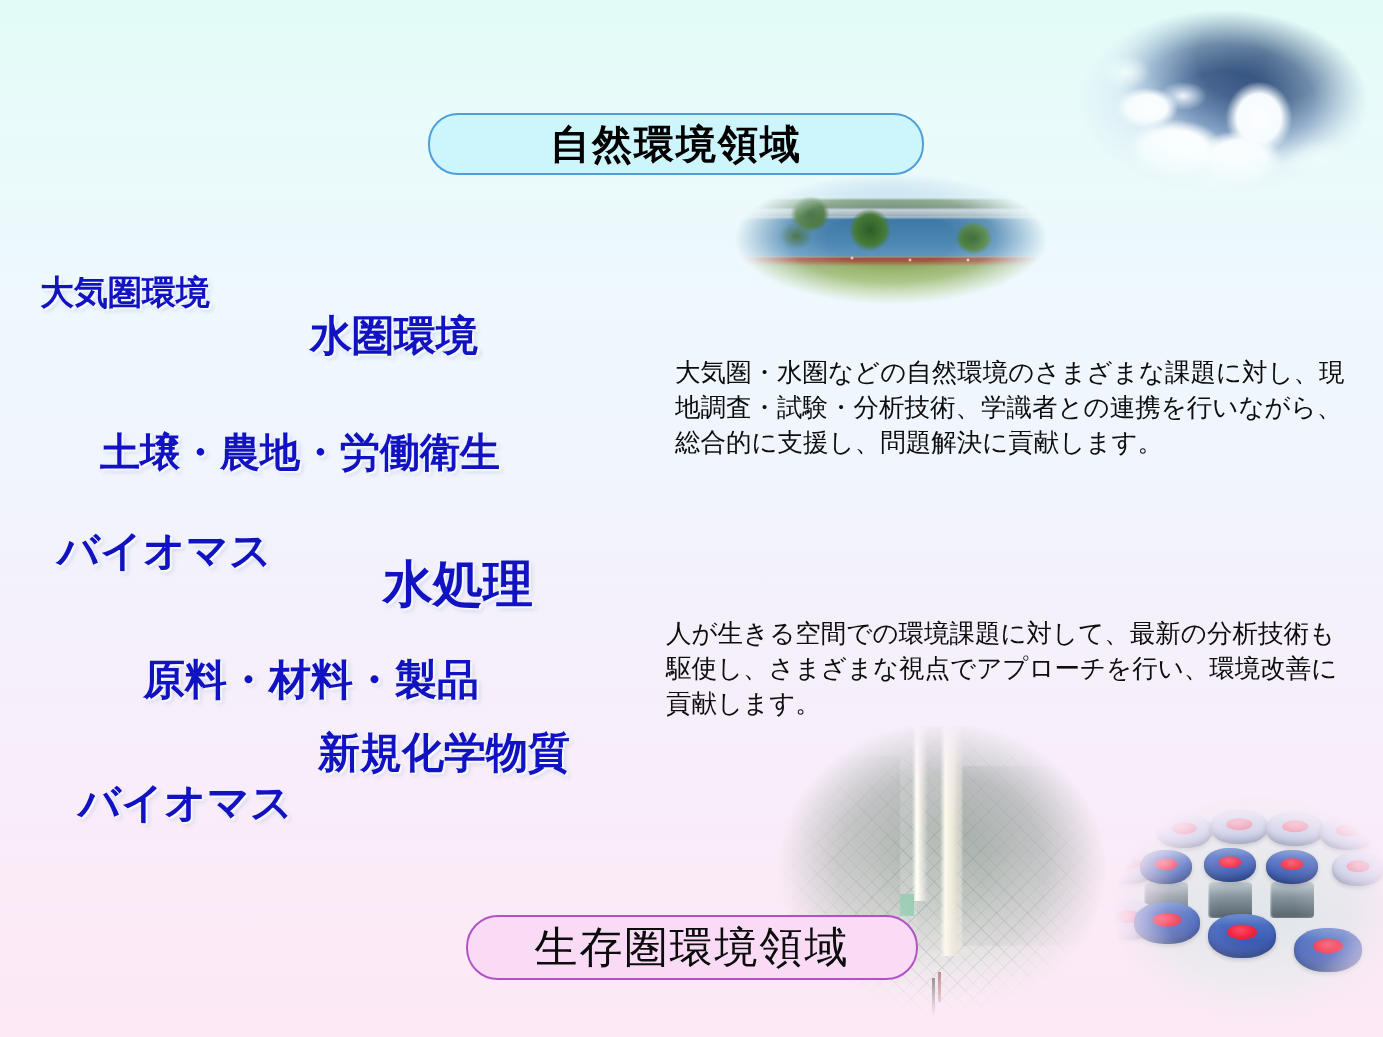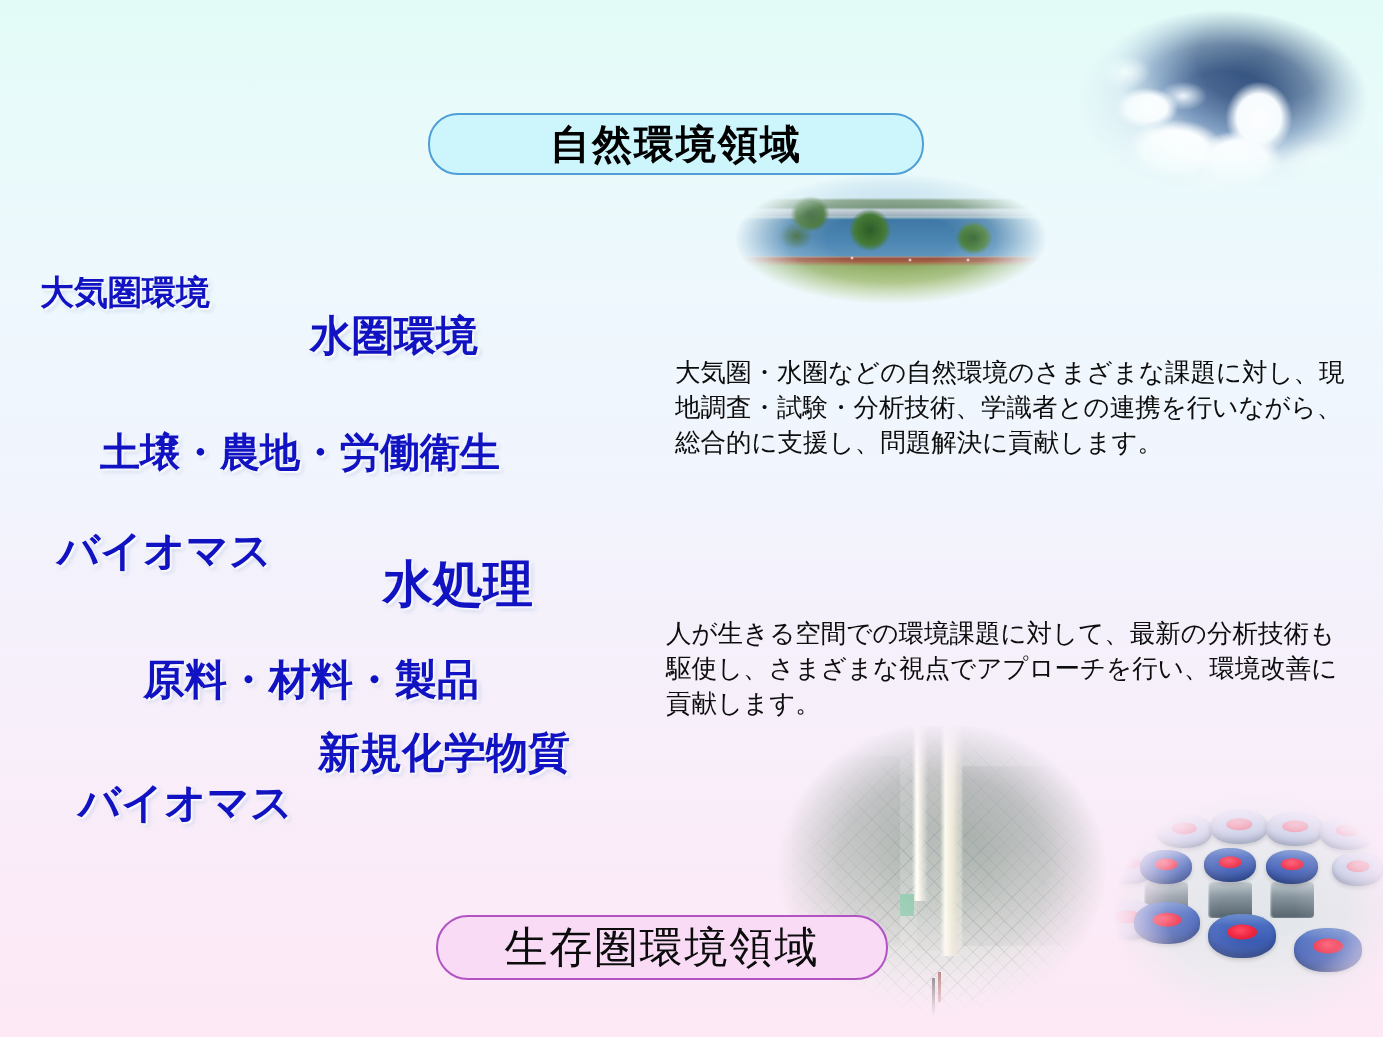--- a/index.html
+++ b/index.html
@@ -150,21 +150,21 @@
   #banner-top{
     left:428px;top:113px;width:496px;height:62px;
     background:#ccf5fc;
     border:2px solid #4f9fd6;
     border-radius:30px;
     font-size:40px;font-weight:bold;color:#000;
     letter-spacing:2px;
     font-family:"DejaVu Sans","Liberation Sans",sans-serif;
   }
   #banner-bottom{
-    left:436px;top:915px;width:452px;height:65px;
+    left:466px;top:915px;width:452px;height:65px;
     background:#f9dbf6;
     border:2px solid #b253c4;
     border-radius:32px;
     font-size:43px;font-weight:normal;color:#0c0c0c;
     letter-spacing:2px;
     font-family:"DejaVu Serif","Liberation Serif",serif;
   }
 
   
   .keyword{

